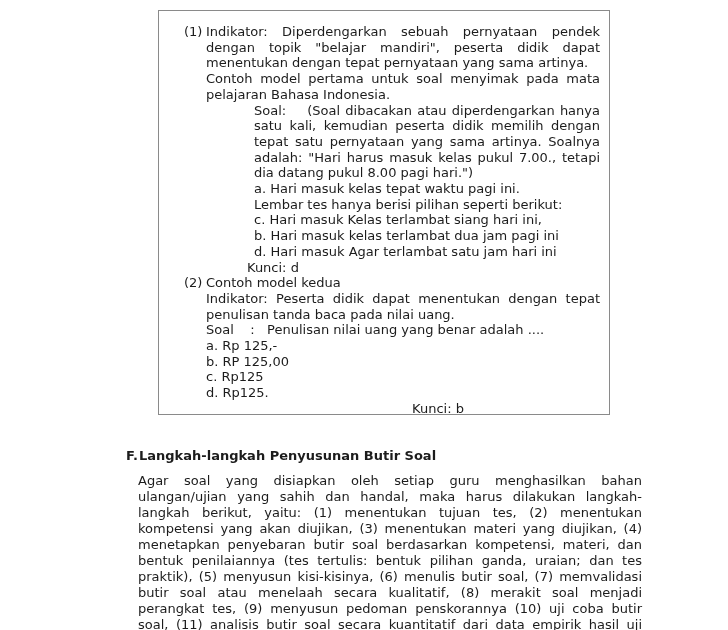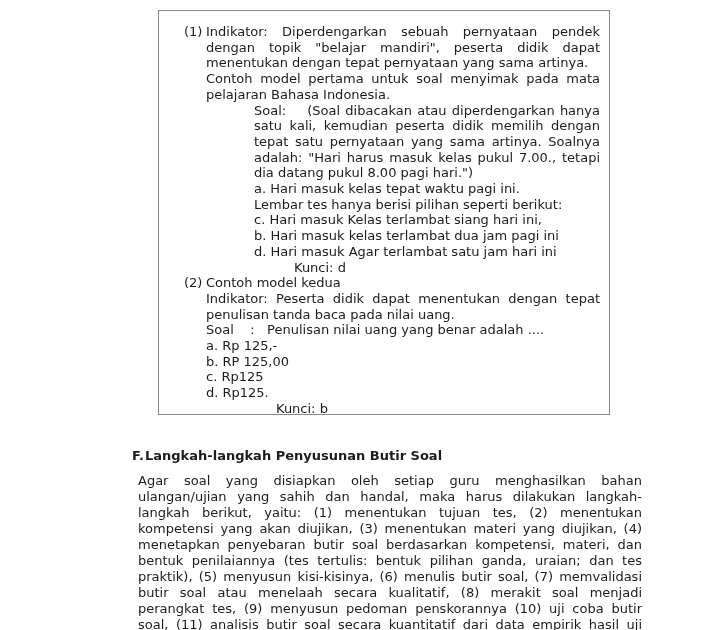--- a/index.html
+++ b/index.html
@@ -22,25 +22,25 @@
     height: 405px;
     border: 1px solid #8a8a8a;
     padding: 13px 9px 0 25px;
     line-height: 15.7px;
     background: #ffffff;
   }
   .numbered-item { position: relative; padding-left: 22px; }
   .item-number { position: absolute; left: 0; top: 0; }
   .justify { text-align: justify; }
   .soal-block { margin-left: 48px; }
-  .kunci1 { margin-left: 88px; }
-  .kunci2 { margin-left: 70px; }
+  .kunci1 { margin-left: 41px; }
+  .kunci2 { margin-left: 70px; text-align: center; }
   .section-heading {
     position: absolute;
-    left: 132px;
+    left: 126px;
     top: 448px;
     font-weight: bold;
     line-height: 16px;
     white-space: nowrap;
   }
   .section-label { display: inline-block; width: 13px; }
   .paragraph {
     position: absolute;
     left: 138px;
     top: 473px;

